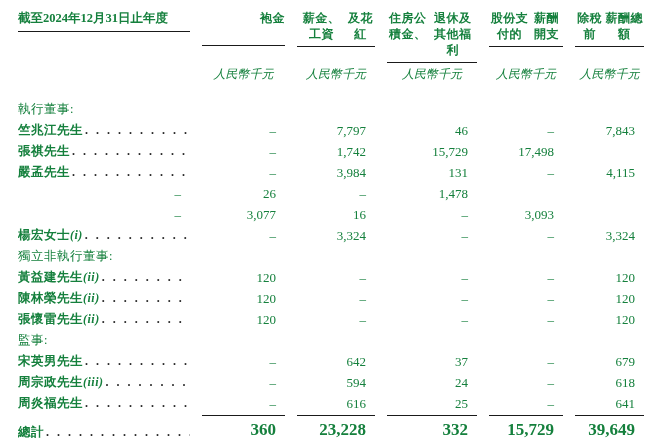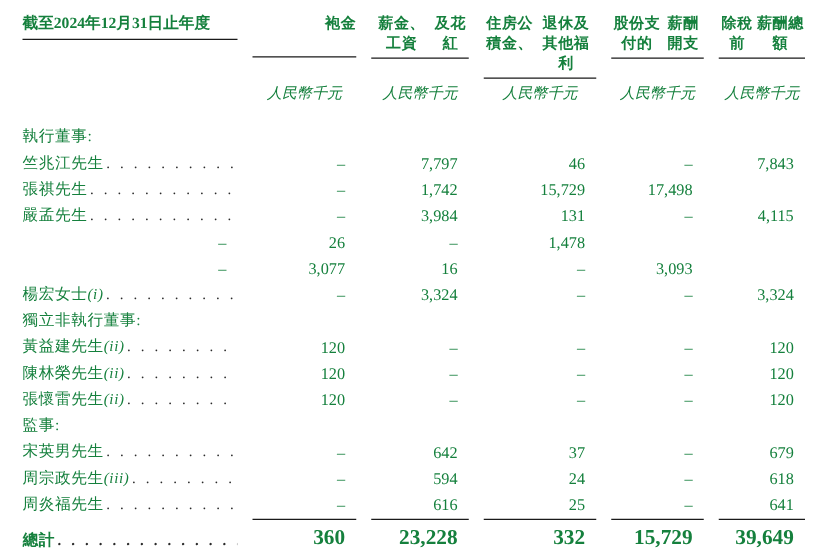--- a/index.html
+++ b/index.html
@@ -65,20 +65,21 @@
     letter-spacing: 0.5px;
     white-space: nowrap;
   }
   .label-cell {
     display: flex;
     align-items: baseline;
     font-size: 12.5px;
     letter-spacing: 0.5px;
     white-space: nowrap;
     overflow: hidden;
+    font-weight: bold;
   }
   .sfx { font-style: italic; font-size: 12px; }
   .dots {
     flex: 1;
     overflow: hidden;
     white-space: nowrap;
     font-size: 12px;
     letter-spacing: 2.5px;
     color: #2a2a2a;
     margin-left: 2px;

